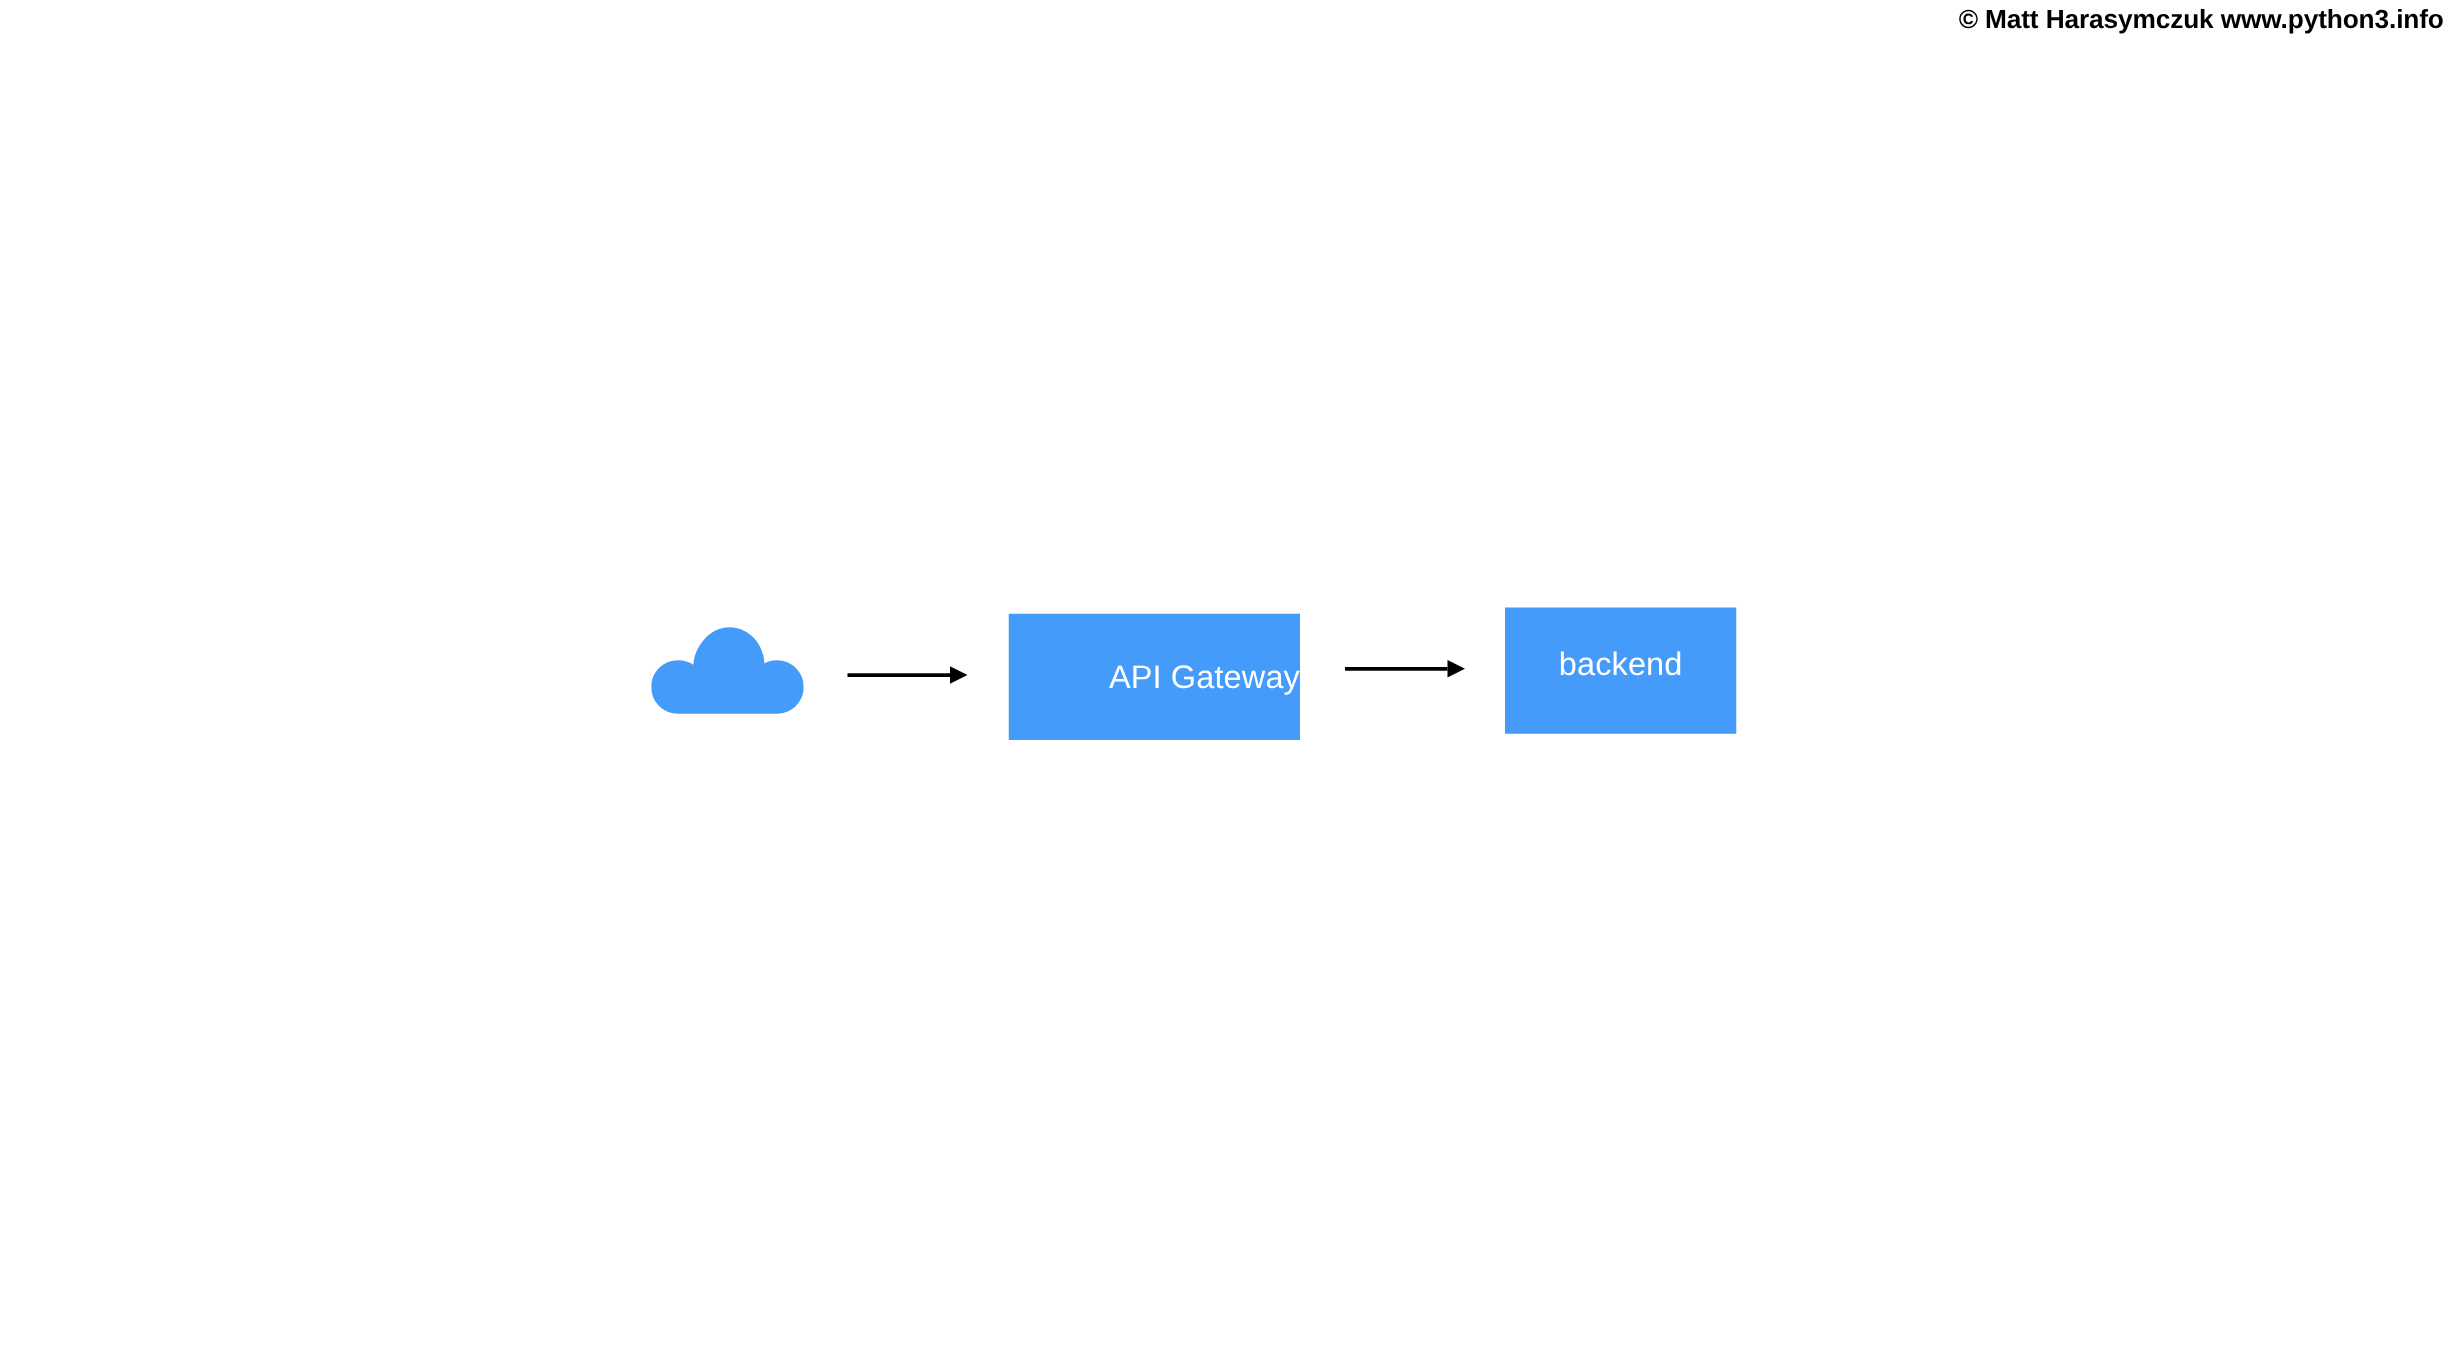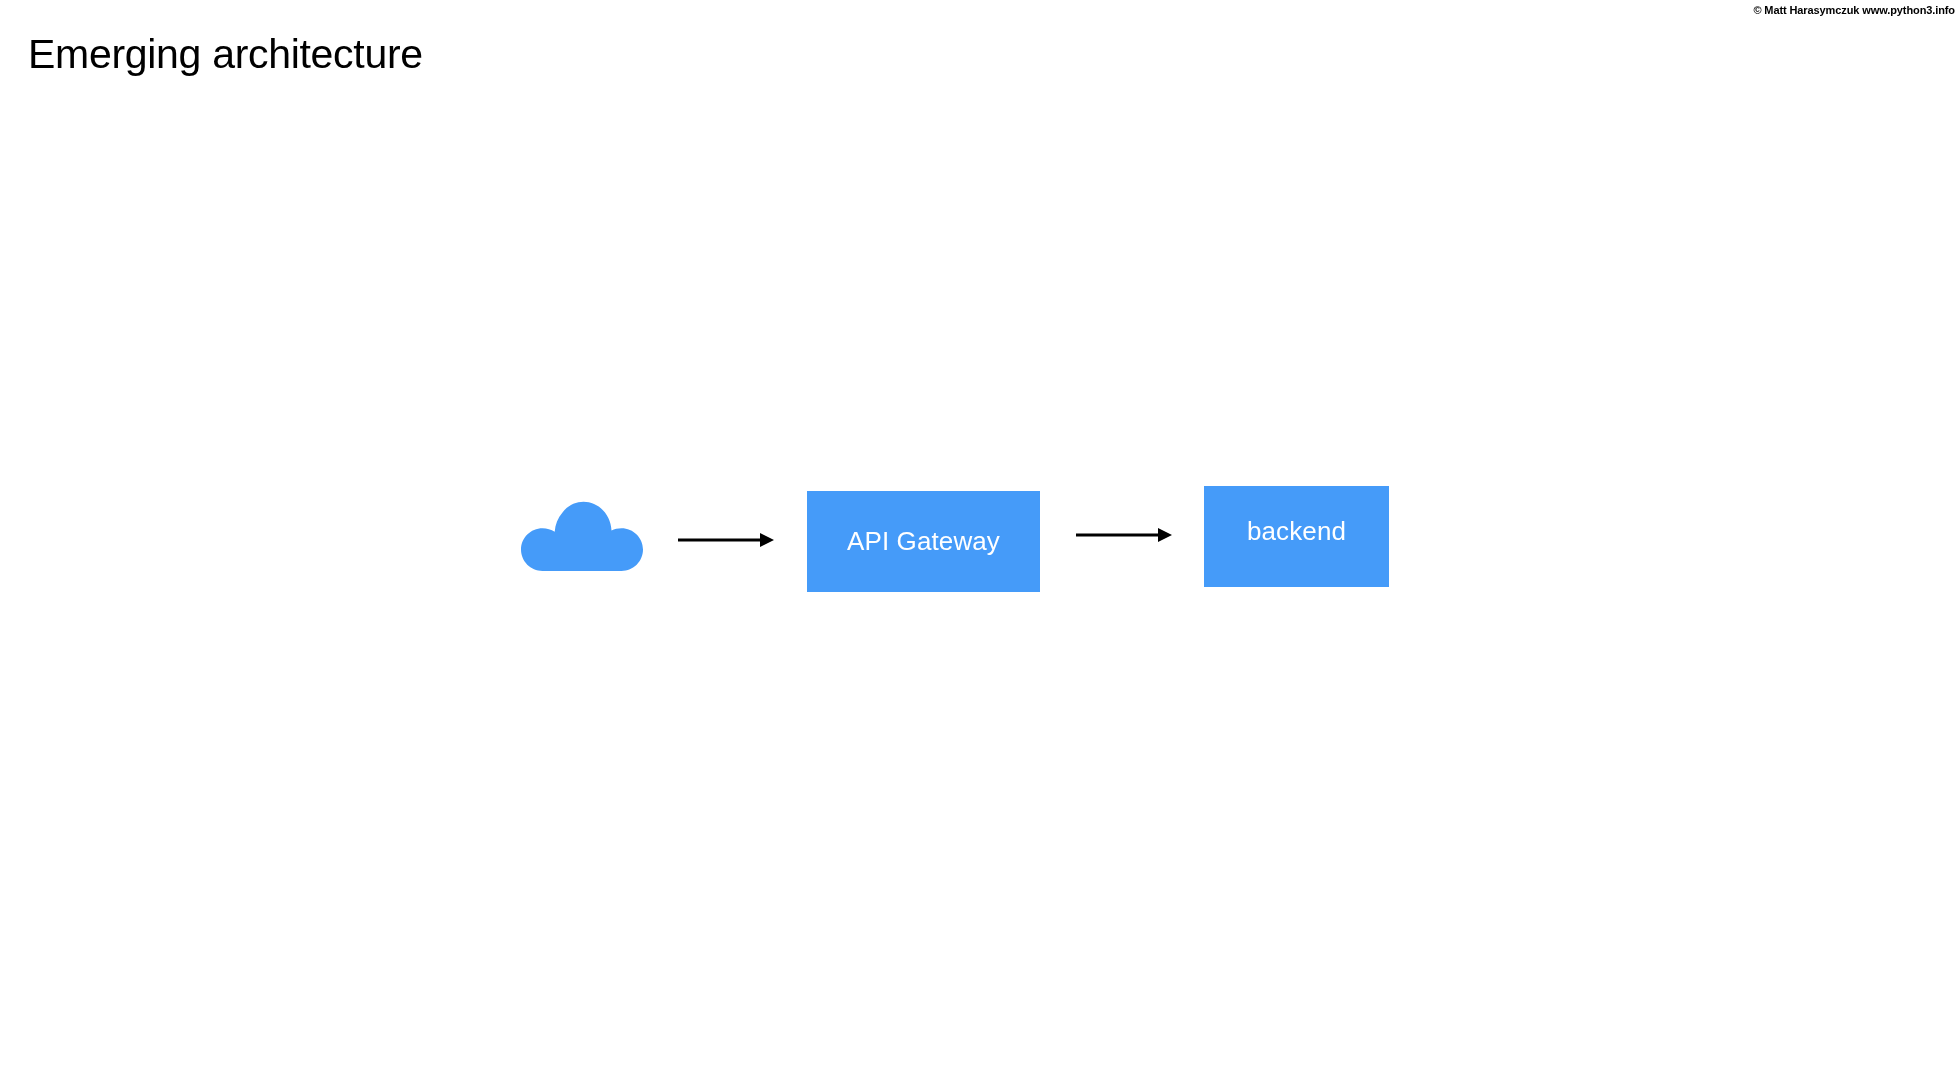--- a/index.html
+++ b/index.html
@@ -34,21 +34,21 @@
     color: #000000;
     letter-spacing: -0.3px;
     white-space: nowrap;
   }
 
   
   .copyright {
     position: absolute;
     right: 5px;
     top: 4px;
-    font-size: 11px;
+    font-size: 21px;
     font-weight: 700;
     color: #000000;
     white-space: nowrap;
     letter-spacing: -0.1px;
   }
 
   
   .diagram {
     position: absolute;
     left: 0;
@@ -81,20 +81,21 @@
     font-size: 26px;
     font-weight: 400;
     letter-spacing: 0.1px;
     white-space: nowrap;
   }
   .node-api {
     left: 807px;
     top: 491px;
     width: 233px;
     height: 101px;
+    justify-content: flex-end;
   }
   .node-backend {
     left: 1204px;
     top: 486px;
     width: 185px;
     height: 101px;
     align-items: flex-start;
     padding-top: 30px;
     box-sizing: border-box;
   }
@@ -105,21 +106,20 @@
   }
   .arrow svg { display: block; }
   .arrow-1 { left: 676px; top: 528px; width: 98px; height: 24px; }
   .arrow-2 { left: 1074px; top: 523px; width: 98px; height: 24px; }
 </style>
 </head>
 <body>
 
 <div id="slide">
 
-  <h1 class="slide-title">Emerging architecture</h1>
 
   <div class="copyright">© Matt Harasymczuk www.python3.info</div>
 
   <div class="diagram">
 
     <div class="node-cloud">
       <span>
         <svg viewBox="0 0 122 78" xmlns="http://www.w3.org/2000/svg" aria-hidden="true">
           <path d="M41.5 14.5
                    C49 4.5 62 1 73 6

